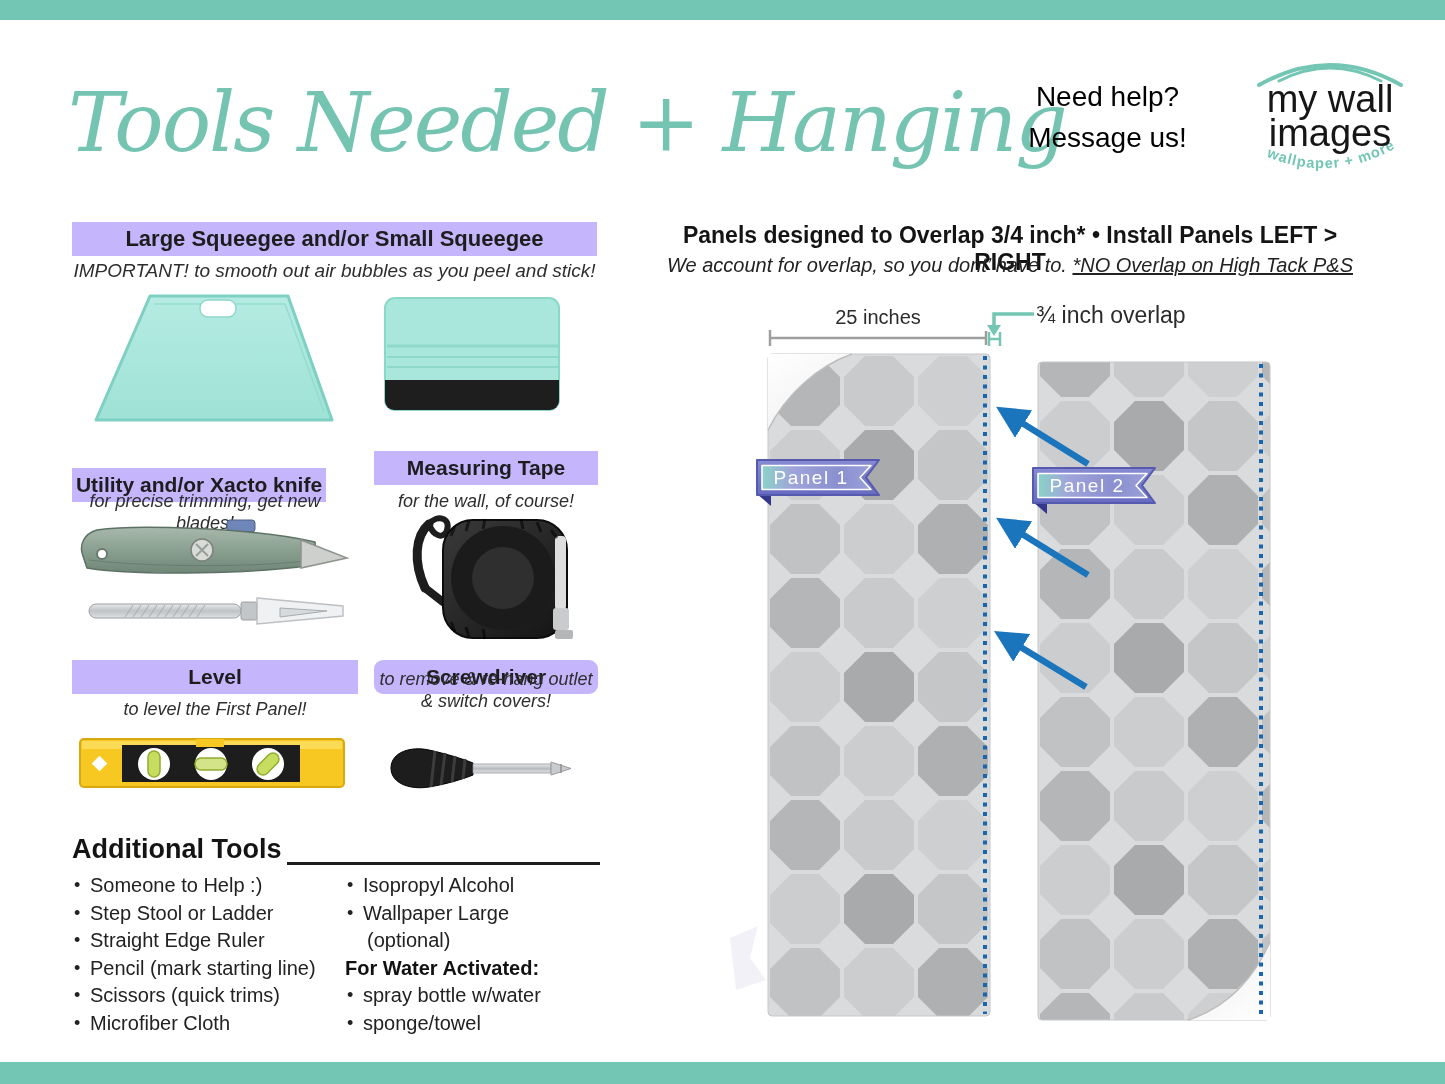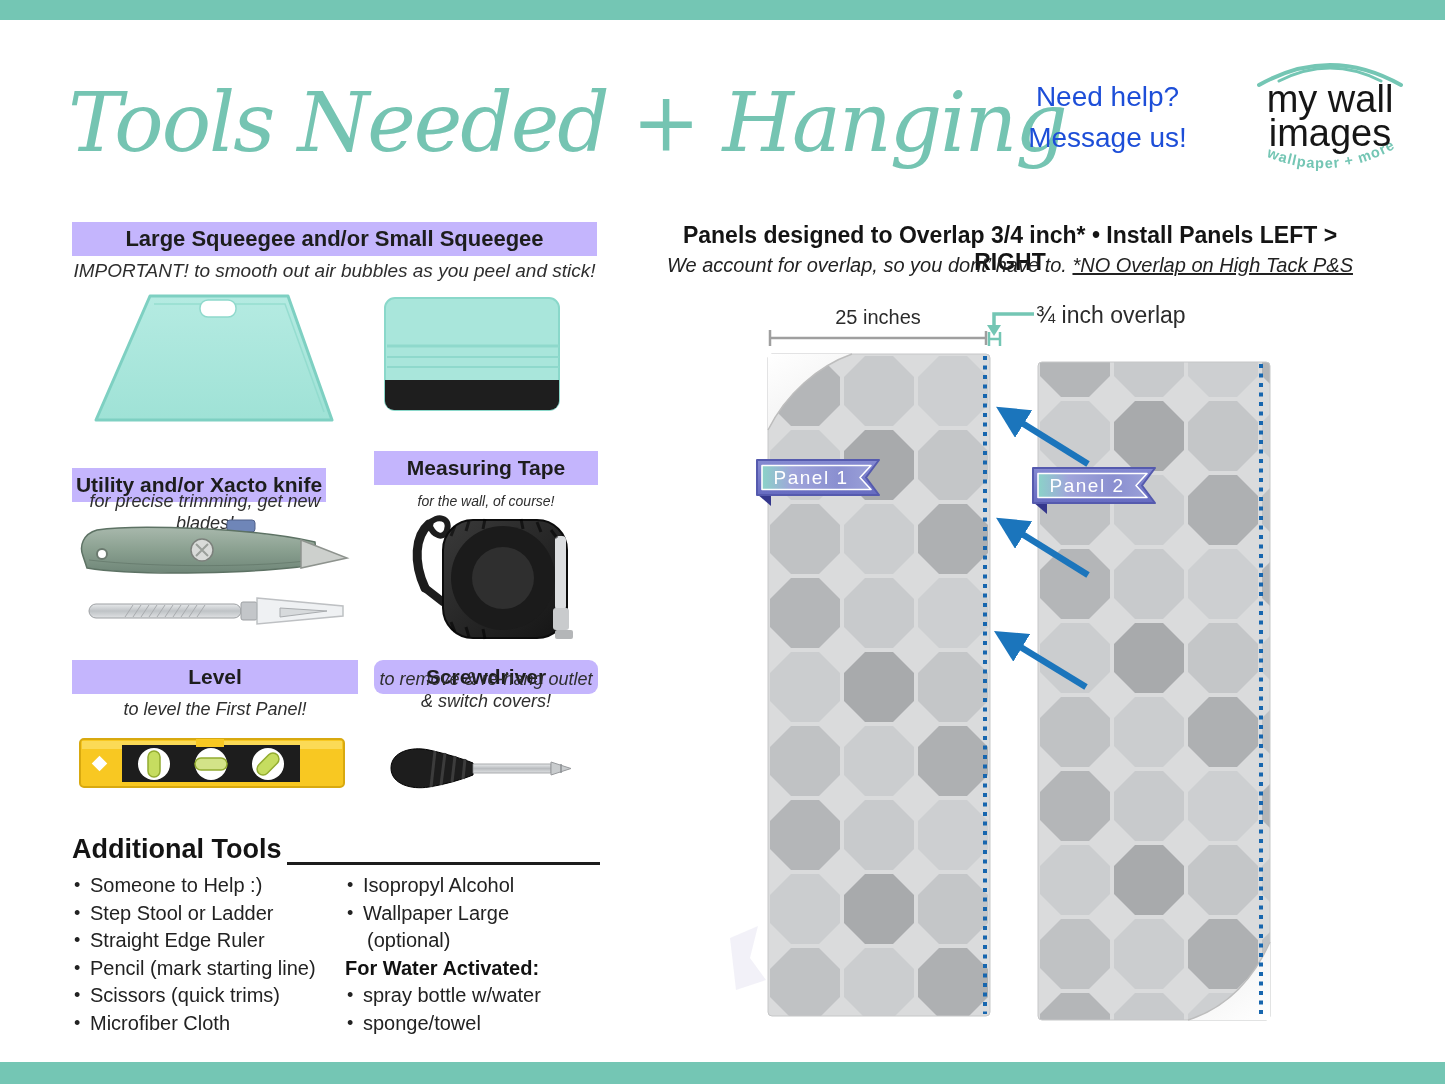--- a/index.html
+++ b/index.html
@@ -17,21 +17,21 @@
 
   
   .script-title {
     left:68px; top:48px; width:900px; height:150px;
     font-family:"DejaVu Serif", serif; font-style:italic;
     font-size:82px; line-height:150px; color:#75c4b2; letter-spacing:-2px;
     white-space:nowrap;
   }
   .need-help {
     left:995px; top:76px; width:225px; text-align:center;
-    font-size:28px; line-height:41px; color:#1d4ed8;
+    font-size:28px; line-height:41px; color:#000000;
   }
   .logo { left:1245px; top:55px; width:170px; height:140px; }
   .logo .word {
     position:absolute; left:0; width:170px; text-align:center; color:#161616;
     font-size:38px; line-height:36px; letter-spacing:0px; font-weight:400;
   }
   .logo .word.w1 { top:26px; }
   .logo .word.w2 { top:60px; }
 
   
@@ -129,21 +129,21 @@
   <line x1="4" y1="52" x2="176" y2="52" stroke="#8fd9cc" stroke-width="3"></line>
   <line x1="4" y1="63" x2="176" y2="63" stroke="#8fd9cc" stroke-width="2"></line>
   <line x1="4" y1="73" x2="176" y2="73" stroke="#8fd9cc" stroke-width="2"></line>
   <rect x="2" y="86" width="174" height="30" rx="9" fill="#1e1e1e"></rect>
   <rect x="2" y="86" width="174" height="12" fill="#1e1e1e"></rect>
 </svg>
 
 <div class="abs band f21" style="left:72px;top:468px;width:254px;">Utility and/or Xacto knife</div>
 <div class="abs band f21" style="left:374px;top:451px;width:224px;">Measuring Tape</div>
 <div class="abs caption" style="left:60px;top:490px;width:290px;font-size:18px;">for precise trimming, get new blades!</div>
-<div class="abs caption" style="left:374px;top:490px;width:224px;font-size:14px;">for the wall, of course!</div>
+<div class="abs caption" style="left:374px;top:490px;width:224px;font-size:18px;">for the wall, of course!</div>
 
 <svg class="abs" style="left:75px;top:514px;" width="290" height="128" viewBox="0 0 290 128">
   <defs>
     <linearGradient id="knG" x1="0" y1="0" x2="0" y2="1">
       <stop offset="0" stop-color="#a8b8ac"></stop>
         <stop offset="0.5" stop-color="#8aa090"></stop>
         <stop offset="1" stop-color="#6f8678"></stop>
     </linearGradient>
     <linearGradient id="xaG" x1="0" y1="0" x2="0" y2="1">
       <stop offset="0" stop-color="#e7e9eb"></stop>

